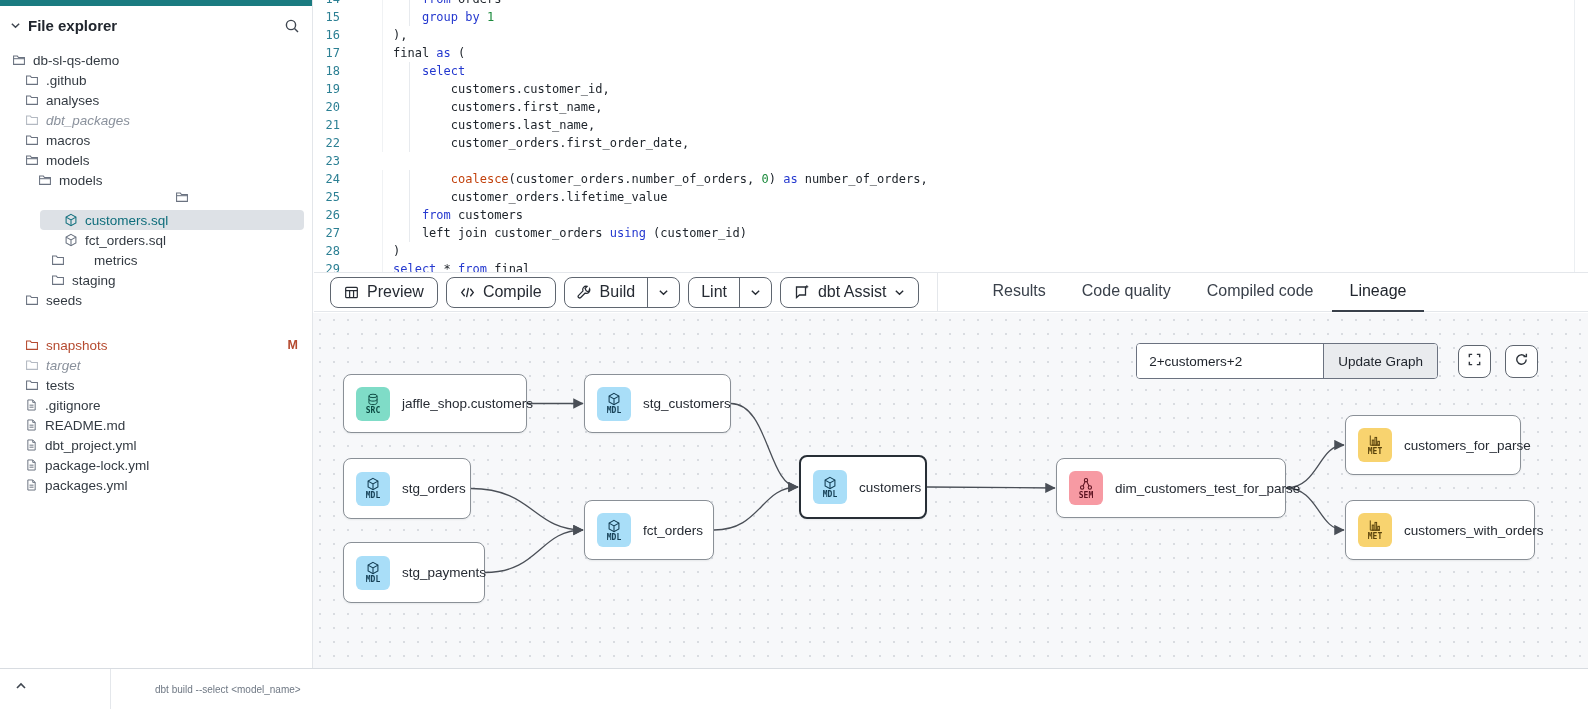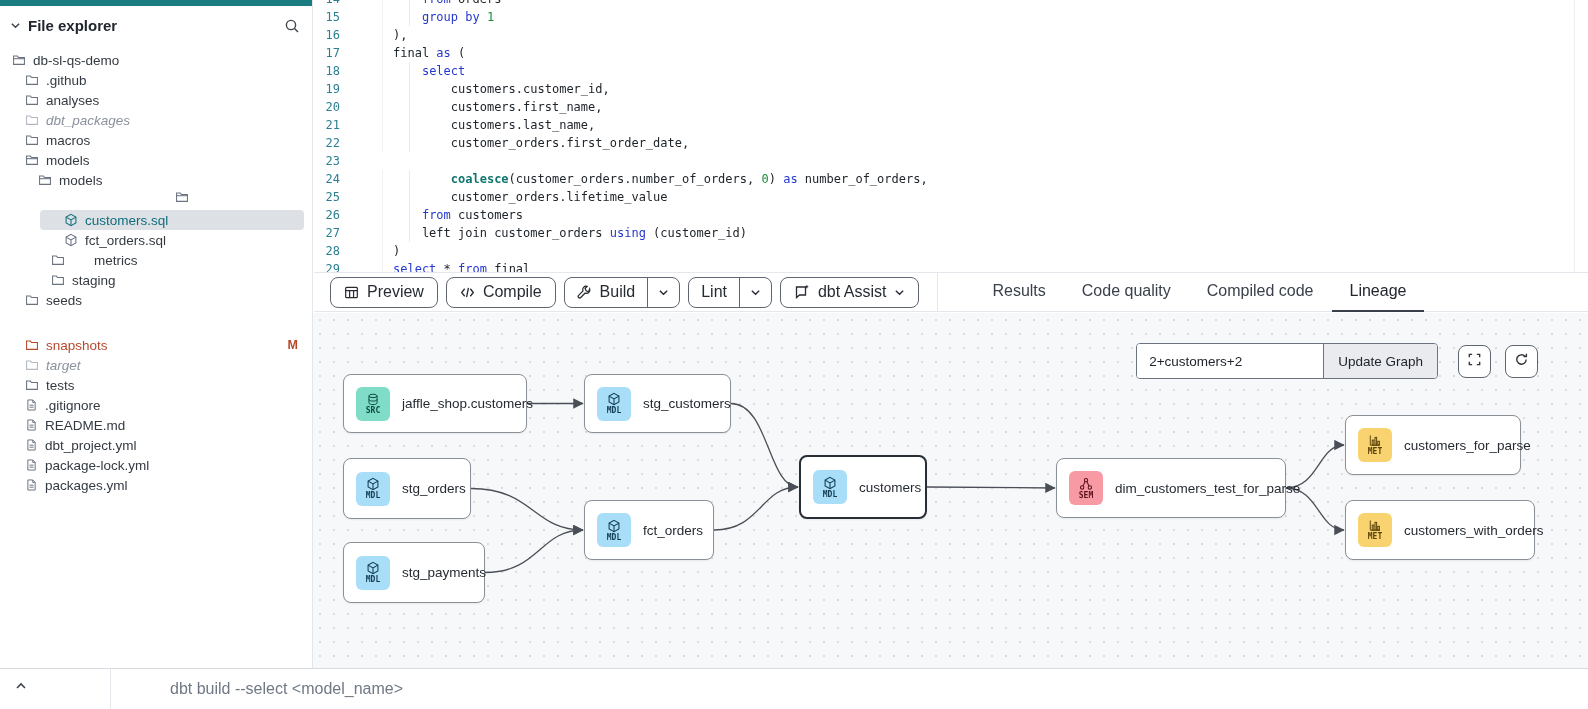--- a/index.html
+++ b/index.html
@@ -29,21 +29,21 @@
   
   .editor { position:absolute; left:314px; top:0; width:1274px; height:272px;
     overflow:hidden; background:#fff; }
   .ed-inner { position:relative; margin-top:-10px;
     font-family:"DejaVu Sans Mono", monospace; font-size:12px; line-height:18px; }
   .cl { display:flex; white-space:pre;gap:28px; }
   .ln { width:40px; text-align:right; padding-right:14px; color:#2b7f93; flex:0 0 auto; }
   .lc { position:relative; padding-left:10px; border-left:1px solid #f0f2f4; }
   .cl.g .lc::before { content:""; position:absolute; left:26px; top:0; bottom:0;
     border-left:1px solid #e7eaee; }
-  .k { color:#2438cf; } .n { color:#1b8a3c; } .f { color:#0f766e;font-weight:bold; } .t { color:#20262d; }
+  .k { color:#2438cf; } .n { color:#1b8a3c; } .f { color:#c2410c; } .t { color:#20262d; }
   .ed-scrollbar { position:absolute; right:0; top:0; width:14px; height:272px;
     border-left:1px solid #eceff2; }
 
   
   .toolbar { position:absolute; left:314px; top:272px; width:1274px; height:40px;
     background:#fff; border-top:1px solid #e4e7eb; border-bottom:1px solid #e4e7eb;
     display:flex; align-items:center; padding-left:16px; }
   .btn, .btn-group { height:31px; border:1px solid #5f6670; border-radius:8px;
     display:flex; align-items:center; background:#fff; color:#262b33; font-size:16px;
     margin-right:8px; cursor:pointer; }
@@ -87,21 +87,21 @@
     background:#fff; display:flex; align-items:center; justify-content:center;
     cursor:pointer; color:#30363d; }
   .icon-btn + .icon-btn { margin-left:14px; }
 
   
   .bottombar { position:absolute; left:0; top:668px; width:1588px; height:41px;
     background:#fff; border-top:1px solid #d8dce1; }
   .bb-chevron { position:absolute; left:14px; top:10px; color:#3f4650; cursor:pointer; }
   .bb-divider { position:absolute; left:110px; top:0; width:1px; height:41px; background:#e4e7eb; }
   .cmd-input { position:absolute; left:155px; top:6px; width:700px; height:28px; border:none;
-    outline:none; font-size:16px; color:#20262d; font-family:"Liberation Sans", sans-serif;margin-left:15px; }
+    outline:none; font-size:10px; color:#20262d; font-family:"Liberation Sans", sans-serif; }
   .cmd-input::placeholder { color:#6f7884; opacity:1; }
 </style>
 </head>
 <body>
 
 <div class="app">
 
   <div class="sidebar">
     <div class="sb-accent"></div>
     <div class="sb-header">

